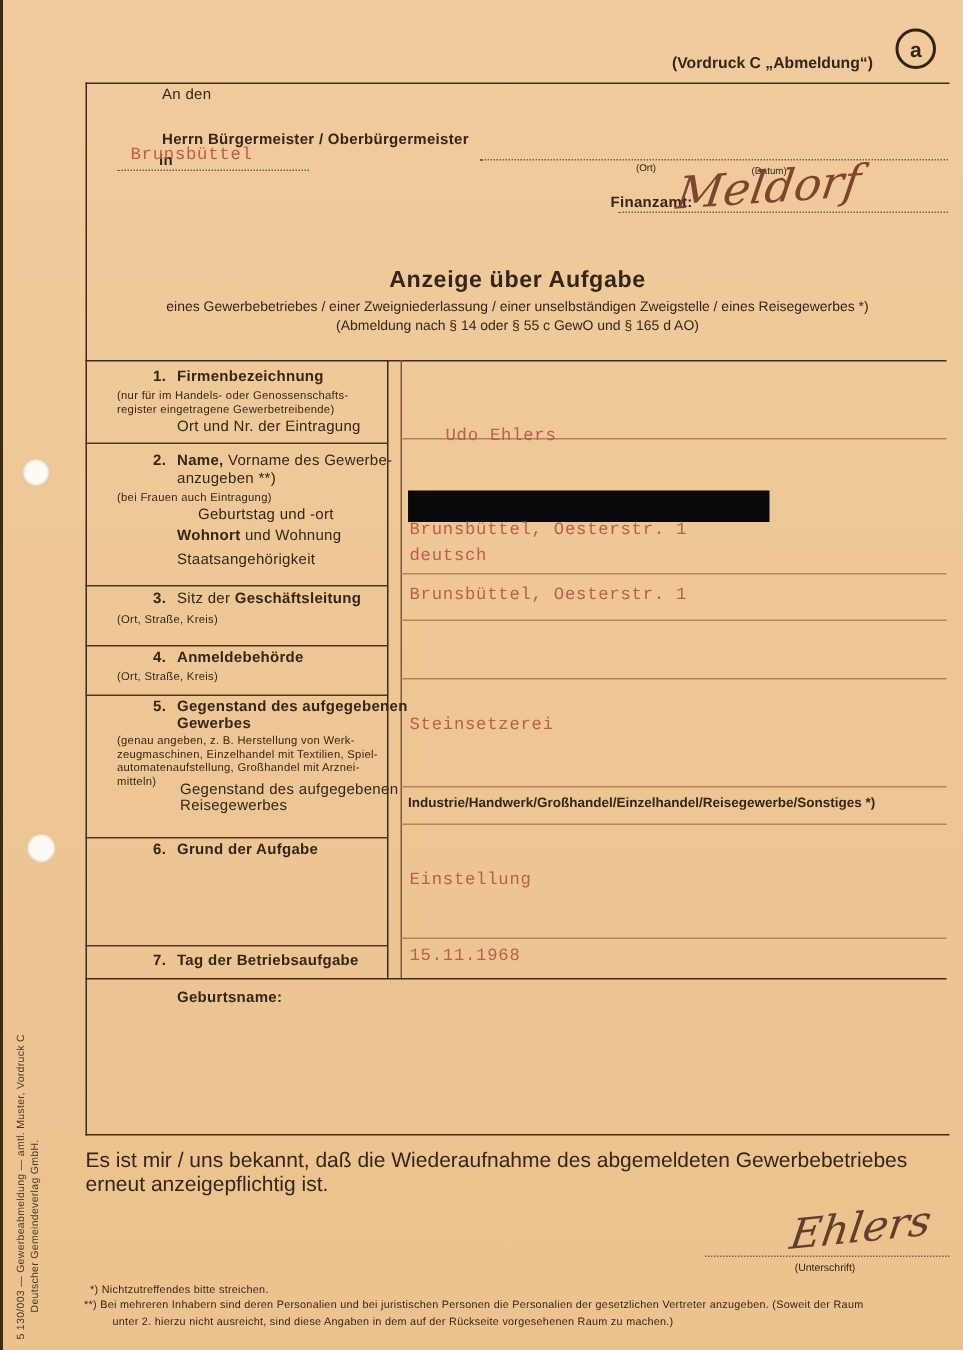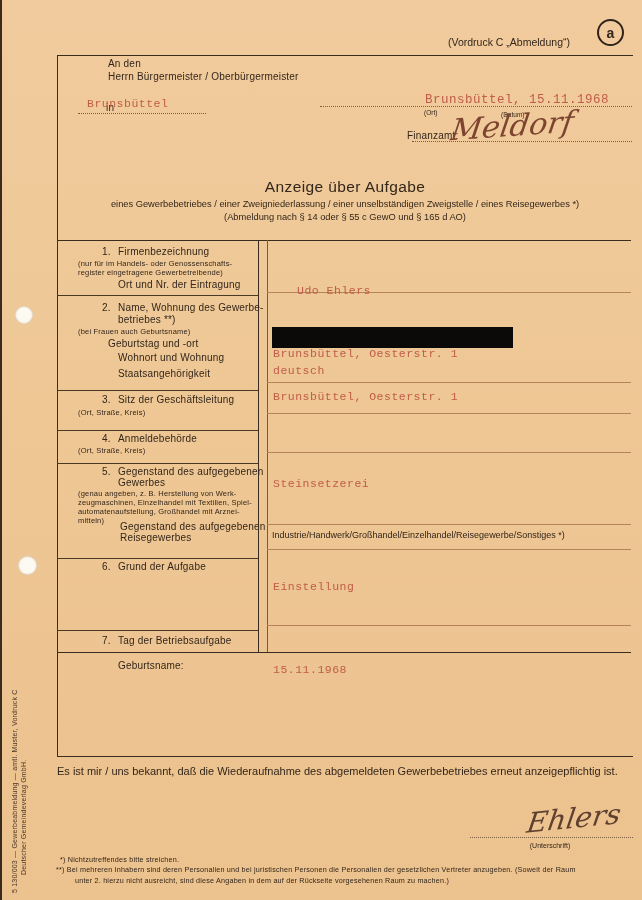--- a/index.html
+++ b/index.html
@@ -10,21 +10,21 @@
     background:#eec795;
   }
   .page {
     position:relative; width:642px; height:900px; overflow:hidden;
     background:linear-gradient(180deg,#f1cb9d 0%, #eec795 45%, #ecc28e 100%);
   }
   .edge-left { position:absolute; left:0; top:0; width:2px; height:900px; background:#3a2b1c; }
   .hole { position:absolute; background:#fdfaf2; border-radius:50%; box-shadow:0 0 2px rgba(120,80,40,.5) inset; }
 
   .abs { position:absolute; }
-  .b { font-weight:normal; }
+  .b { font-weight:bold; }
   .small { font-size:7.5px; line-height:9px; letter-spacing:.2px; }
   .lbl { font-size:10px; line-height:12px; letter-spacing:.2px;margin-left:40px; }
   .typed {
     font-family:"Liberation Mono", monospace;
     color:#c05d49; font-size:11.5px; letter-spacing:.5px; white-space:nowrap;
   }
   .hand {
     font-family:"DejaVu Serif", serif; font-style:italic;
     color:#7d452f; white-space:nowrap;
   }
@@ -60,27 +60,26 @@
   <div class="hole" style="left:15px; top:306px; width:18px; height:18px;"></div>
   <div class="hole" style="left:18px; top:556px; width:19px; height:19px;"></div>
 
   <div class="abs b" style="left:448px; top:36px; font-size:10.5px;">(Vordruck C „Abmeldung“)</div>
   <div class="badge" style="left:597px; top:19px;">a</div>
 
   <div class="hline dark-h" style="left:57px; top:55px; width:576px;"></div>
   <div class="vline dark-v" style="left:57px; top:55px; height:702px;"></div>
 
   <div class="abs lbl" style="left:68px; top:58px;">An den</div>
-  <div class="abs lbl b" style="left:68px; top:71px;">Herrn Bürgermeister / Oberbürgermeister</div>
+  <div class="abs lbl b" style="left:68px; top:88px;">Herrn Bürgermeister / Oberbürgermeister</div>
 
   <div class="abs lbl b" style="left:66px; top:102px;">in</div>
   <div class="abs typed" style="left:87px; top:97px;">Brunsbüttel</div>
   <div class="abs dotted" style="left:78px; top:100px; width:128px; height:14px;"></div>
 
-  <div class="abs typed" style="left:425px; top:93px; font-size:12.5px;">Brunsbüttel, 15.11.1968</div>
   <div class="abs dotted" style="left:320px; top:93px; width:312px; height:14px;"></div>
   <div class="abs" style="left:424px; top:109px; font-size:6.5px;">(Ort)</div>
   <div class="abs" style="left:501px; top:111px; font-size:6.5px;">(Datum)</div>
 
   <div class="abs lbl b" style="left:367px; top:130px;">Finanzamt:</div>
   <div class="abs dotted" style="left:412px; top:128px; width:220px; height:14px;"></div>
   <div class="abs hand" style="left:452px; top:108px; font-size:30px; transform:skewX(-12deg) rotate(-4deg);">Meldorf</div>
 
   <div class="abs center" style="left:57px; top:199px; width:576px; font-size:9.3px;">eines Gewerbebetriebes / einer Zweigniederlassung / einer unselbständigen Zweigstelle / eines Reisegewerbes *)</div>
   <div class="abs b center" style="left:57px; top:178px; width:576px; font-size:15.5px; letter-spacing:.4px;">Anzeige über Aufgabe</div>
@@ -108,24 +107,24 @@
 
   <div class="abs lbl b" style="left:62px; top:246px;">1.</div>
   <div class="abs lbl b" style="left:78px; top:246px;">Firmenbezeichnung</div>
   <div class="abs small" style="left:78px; top:259px;">
     <span class="note-line">(nur für im Handels- oder Genossenschafts-</span>
     <span class="note-line">register eingetragene Gewerbetreibende)</span>
   </div>
   <div class="abs lbl" style="left:78px; top:279px;">Ort und Nr. der Eintragung</div>
 
   <div class="abs lbl b" style="left:62px; top:302px;">2.</div>
-  <div class="abs lbl" style="left:78px; top:302px;"><span class="b">Name,</span><span> Wohnung des Gewerbe-</span></div>
-  <div class="abs lbl" style="left:78px; top:314px;">betriebes **)</div>
-  <div class="abs small" style="left:78px; top:327px;">(bei Frauen auch Geburtsname)</div>
-  <div class="abs lbl" style="left:68px; top:338px;">Geburtstag und -ort</div>
+  <div class="abs lbl" style="left:78px; top:302px;"><span class="b">Name,</span><span> Vorname des Gewerbe-</span></div>
+  <div class="abs lbl" style="left:78px; top:314px;">anzugeben **)</div>
+  <div class="abs small" style="left:78px; top:327px;">(bei Frauen auch Eintragung)</div>
+  <div class="abs lbl" style="left:92px; top:338px;">Geburtstag und -ort</div>
   <div class="abs lbl" style="left:78px; top:352px;"><span class="b">Wohnort</span><span> und Wohnung</span></div>
   <div class="abs lbl" style="left:78px; top:368px;">Staatsangehörigkeit</div>
 
   <div class="abs lbl b" style="left:62px; top:394px;">3.</div>
   <div class="abs lbl" style="left:78px; top:394px;"><span>Sitz der </span><span class="b">Geschäftsleitung</span></div>
   <div class="abs small" style="left:78px; top:408px;">(Ort, Straße, Kreis)</div>
 
   <div class="abs lbl b" style="left:62px; top:433px;">4.</div>
   <div class="abs lbl b" style="left:78px; top:433px;">Anmeldebehörde</div>
   <div class="abs small" style="left:78px; top:446px;">(Ort, Straße, Kreis)</div>
@@ -153,26 +152,26 @@
   <div class="abs lbl b" style="left:78px; top:635px;">Tag der Betriebsaufgabe</div>
 
   <div class="abs typed" style="left:273px; top:284px;margin-left:24px;">Udo Ehlers</div>
   <div class="redact" style="left:272px; top:327px; width:241px; height:21px;"></div>
   <div class="abs typed" style="left:273px; top:347px;">Brunsbüttel, Oesterstr. 1</div>
   <div class="abs typed" style="left:273px; top:364px;">deutsch</div>
   <div class="abs typed" style="left:273px; top:390px;">Brunsbüttel, Oesterstr. 1</div>
   <div class="abs typed" style="left:273px; top:477px;">Steinsetzerei</div>
   <div class="abs b" style="left:272px; top:530px; font-size:9px;">Industrie/Handwerk/Großhandel/Einzelhandel/Reisegewerbe/Sonstiges *)</div>
   <div class="abs typed" style="left:273px; top:580px;">Einstellung</div>
-  <div class="abs typed" style="left:273px; top:631px;margin-top:32px;">15.11.1968</div>
+  <div class="abs typed" style="left:273px; top:631px;">15.11.1968</div>
 
   <div class="abs lbl b" style="left:78px; top:660px;">Geburtsname:</div>
   <div class="hline dark-h" style="left:57px; top:756px; width:576px;"></div>
 
-  <div class="abs" style="left:57px; top:765px; font-size:11px;">Es ist mir / uns bekannt, daß die Wiederaufnahme des abgemeldeten Gewerbebetriebes erneut anzeigepflichtig ist.</div>
+  <div class="abs" style="left:57px; top:765px; font-size:14px;">Es ist mir / uns bekannt, daß die Wiederaufnahme des abgemeldeten Gewerbebetriebes erneut anzeigepflichtig ist.</div>
 
   <div class="abs hand" style="left:528px; top:802px; font-size:28px; transform:skewX(-14deg) rotate(-6deg); color:#5f4030;">Ehlers</div>
   <div class="abs dotted" style="left:470px; top:824px; width:163px; height:14px;"></div>
   <div class="abs center" style="left:490px; top:842px; width:120px; font-size:7px;">(Unterschrift)</div>
 
   <div class="abs small" style="left:60px; top:855px; font-size:7.2px;">*) Nichtzutreffendes bitte streichen.</div>
   <div class="abs small" style="left:56px; top:865px; width:582px; font-size:7.2px;">**) Bei mehreren Inhabern sind deren Personalien und bei juristischen Personen die Personalien der gesetzlichen Vertreter anzugeben. (Soweit der Raum</div>
   <div class="abs small" style="left:75px; top:876px; width:560px; font-size:7.2px;">unter 2. hierzu nicht ausreicht, sind diese Angaben in dem auf der Rückseite vorgesehenen Raum zu machen.)</div>
 
   <div class="imprint">

